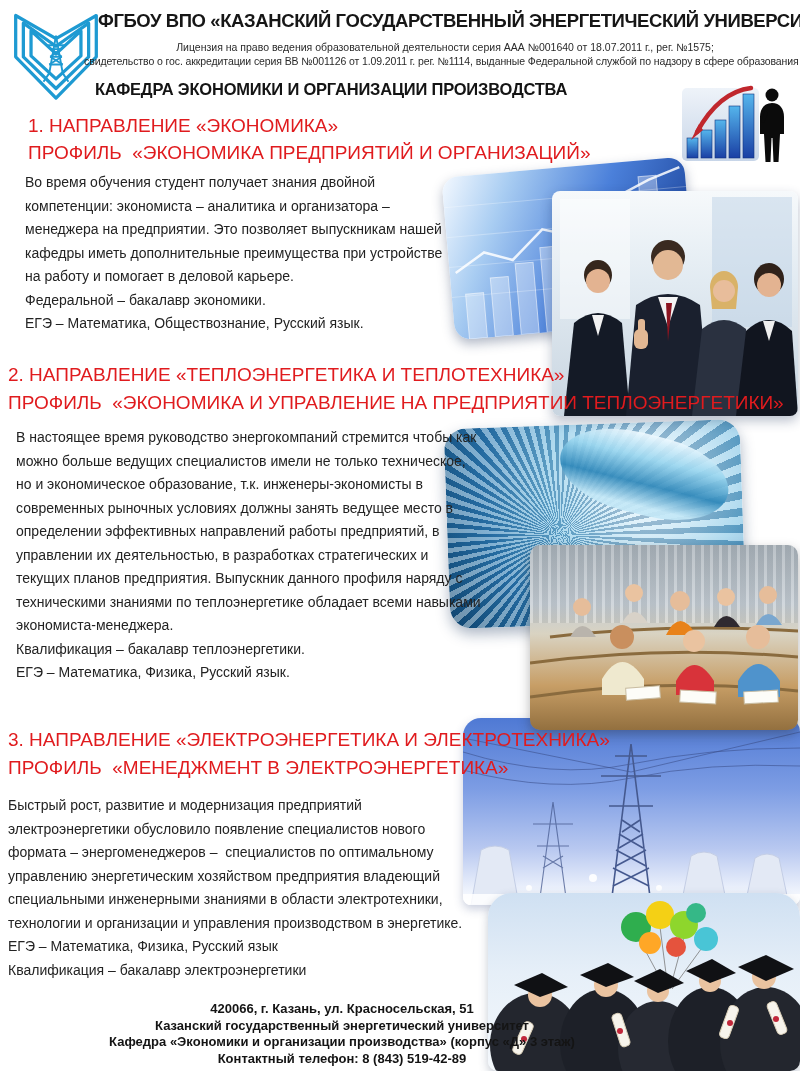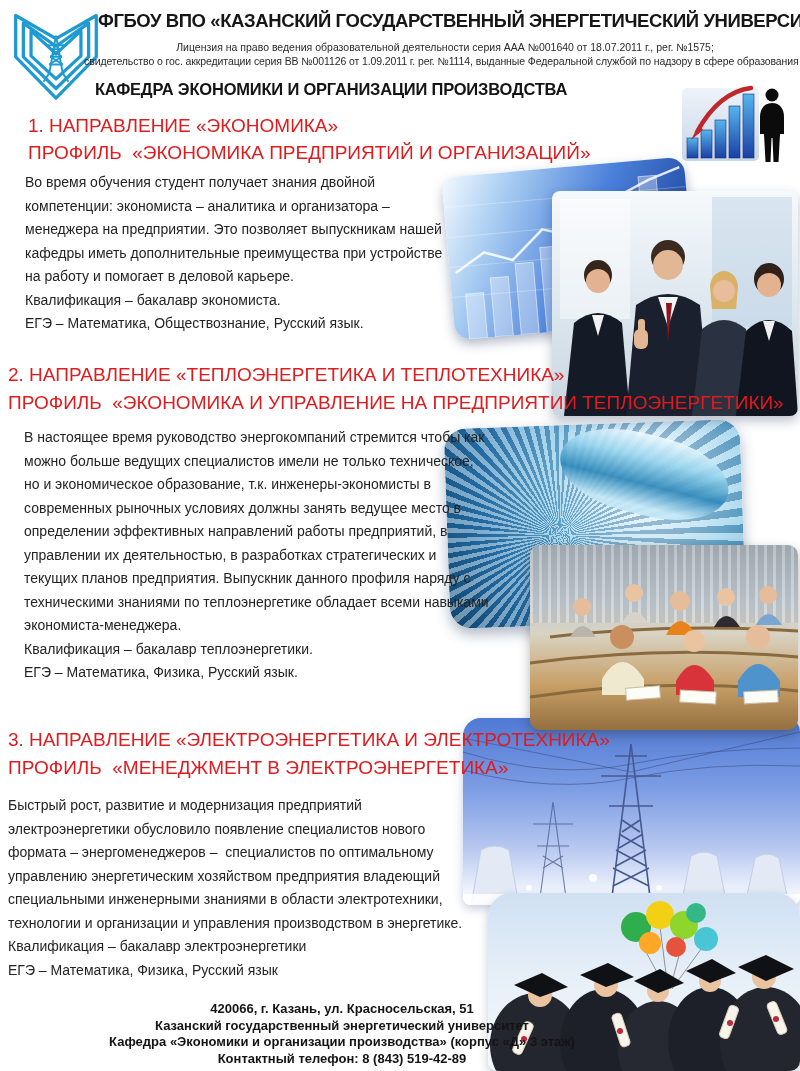--- a/index.html
+++ b/index.html
@@ -34,21 +34,21 @@
   
   .sec-h{position:absolute;color:var(--red);font-weight:normal;font-size:19px;line-height:27px;z-index:6;}
   .sec-h div{white-space:pre-wrap;}
   #sec1-h{left:28px;top:112px;width:640px;}
   #sec2-h{left:8px;top:361px;width:786px;line-height:28px;}
   #sec3-h{left:8px;top:726px;width:786px;line-height:28px;}
   
   .sec-b{position:absolute;font-size:14px;line-height:23.5px;color:#232323;z-index:6;}
   .sec-b p{white-space:pre-wrap;}
   #sec1-b{left:25px;top:171px;width:436px;}
-  #sec2-b{left:24px;top:426px;width:468px;}
+  #sec2-b{left:16px;top:426px;width:468px;}
   #sec3-b{left:8px;top:794px;width:464px;}
   
   #footer{
     position:absolute;left:0;top:1001px;width:596px;text-align:center;
     font-size:13px;line-height:16.5px;font-weight:bold;color:#141414;z-index:6;margin-left:44px;
   }
   
   .photo{position:absolute;overflow:hidden;}
   #chart-graphic{
     left:448px;top:167px;width:243px;height:163px;border-radius:16px;
@@ -151,21 +151,21 @@
       </g>
     </svg>
   </div>
 
   <div id="sec1-h" class="sec-h">
     <div>1. НАПРАВЛЕНИЕ «ЭКОНОМИКА»</div>
     <div>ПРОФИЛЬ  «ЭКОНОМИКА ПРЕДПРИЯТИЙ И ОРГАНИЗАЦИЙ»</div>
   </div>
   <div id="sec1-b" class="sec-b">
     <p>Во время обучения студент получает знания двойной компетенции: экономиста – аналитика и организатора – менеджера на предприятии. Это позволяет выпускникам нашей кафедры иметь дополнительные преимущества при устройстве на работу и помогает в деловой карьере.</p>
-    <p>Квалификация – бакалавр экономиста.</p>
+    <p>Федеральной – бакалавр экономики.</p>
     <p>ЕГЭ – Математика, Обществознание, Русский язык.</p>
   </div>
 
   <div id="chart-graphic" class="photo">
     <svg viewBox="0 0 243 163">
       <g stroke="rgba(255,255,255,.28)" stroke-width="1">
         <path d="M0 30 H243 M0 60 H243 M0 90 H243 M0 120 H243"></path>
       </g>
       <g fill="rgba(255,255,255,.34)" stroke="rgba(255,255,255,.55)" stroke-width="1">
         <rect x="14" y="118" width="18" height="45"></rect>
@@ -257,22 +257,22 @@
       </g>
     </svg>
   </div>
 
   <div id="sec3-h" class="sec-h">
     <div>3. НАПРАВЛЕНИЕ «ЭЛЕКТРОЭНЕРГЕТИКА И ЭЛЕКТРОТЕХНИКА»</div>
     <div>ПРОФИЛЬ  «МЕНЕДЖМЕНТ В ЭЛЕКТРОЭНЕРГЕТИКА»</div>
   </div>
   <div id="sec3-b" class="sec-b">
     <p>Быстрый рост, развитие и модернизация предприятий электроэнергетики обусловило появление специалистов нового формата – энергоменеджеров –  специалистов по оптимальному управлению энергетическим хозяйством предприятия владеющий специальными инженерными знаниями в области электротехники, технологии и организации и управления производством в энергетике.</p>
+    <p>ЕГЭ – Математика, Физика, Русский язык</p>
     <p>Квалификация – бакалавр электроэнергетики</p>
-    <p>ЕГЭ – Математика, Физика, Русский язык</p>
   </div>
 
   <div id="powerlines-photo" class="photo">
     <svg viewBox="0 0 337 187">
 
       <g stroke="rgba(60,80,140,.6)" stroke-width="1" fill="none">
         <path d="M0 34 Q 90 62 168 46 T 337 30"></path>
         <path d="M0 52 Q 90 76 168 60 T 337 48"></path>
         <path d="M0 20 L168 54 M337 14 L168 54"></path>
       </g>

